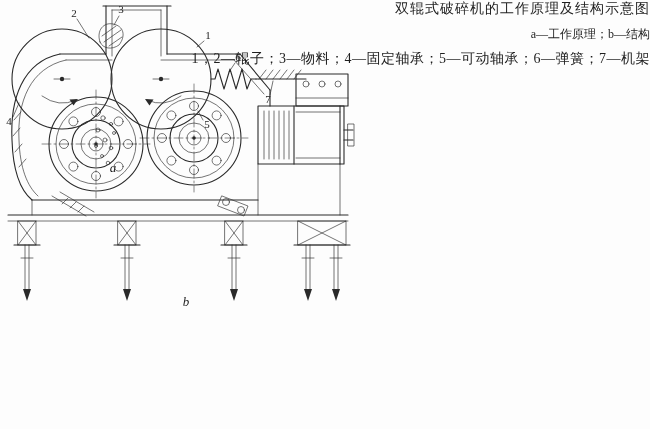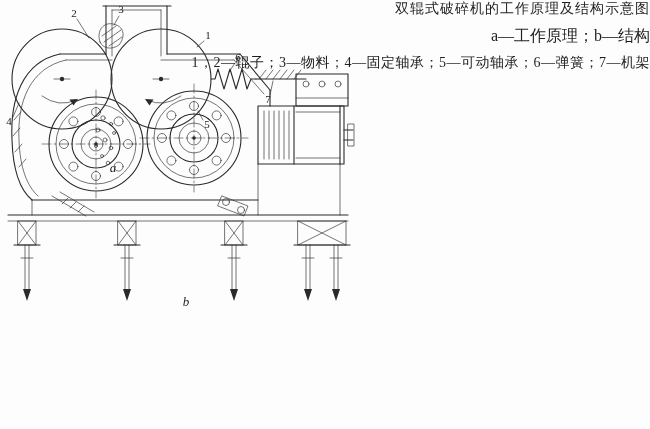--- a/index.html
+++ b/index.html
@@ -10,21 +10,21 @@
   .diag-b{left:296;top:6;}
   .s{stroke:#2a2a2a;fill:none;stroke-width:1.1;stroke-linecap:round;stroke-linejoin:round;}
   .thin{stroke-width:0.65;}
   .cl{stroke-width:0.55;stroke-dasharray:9 3 2 3;}
   .ink{fill:#2a2a2a;stroke:none;}
   svg text{font-family:"Liberation Serif",serif;fill:#1e1e1e;}
   .lbl{font-size:11px;}
   .ital{font-style:italic;font-size:13px;}
   .caption{position:absolute;left:0;top:330;width:650px;text-align:right;color:#1e1e1e;}
   .cap-title{font-size:14px;letter-spacing:1px;}
-  .cap-sub{font-size:16px;margin-top:8px;}
+  .cap-sub{font-size:12px;margin-top:8px;}
   .cap-legend{font-size:14px;margin-top:7px;letter-spacing:.5px;}
 </style>
 </head>
 <body>
 
 <div class="page">
 
   <svg class="diag-a" width="310" height="185" viewBox="0 0 310 185">
 
     <g>

